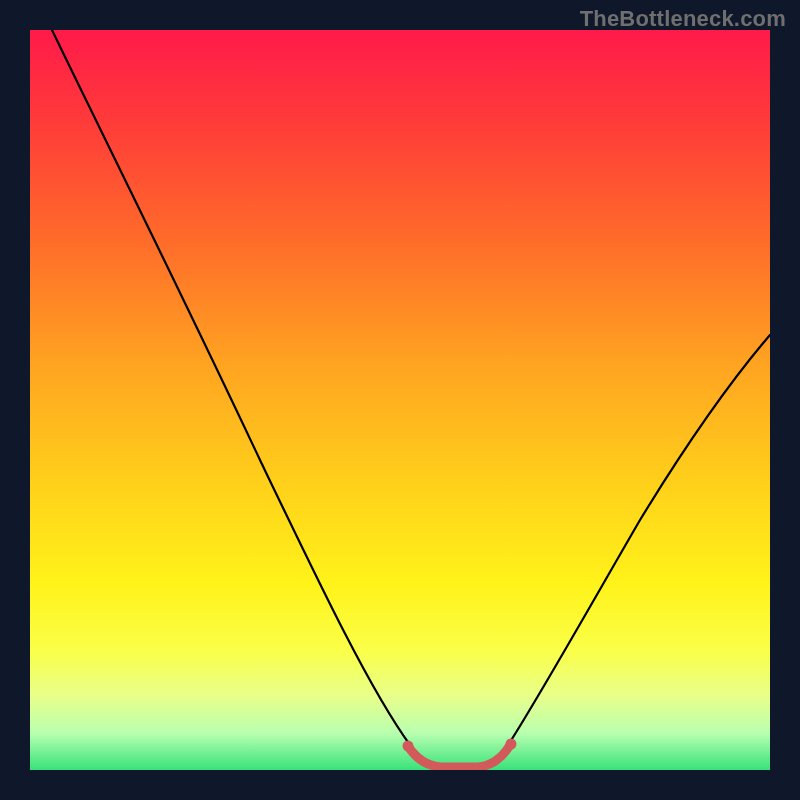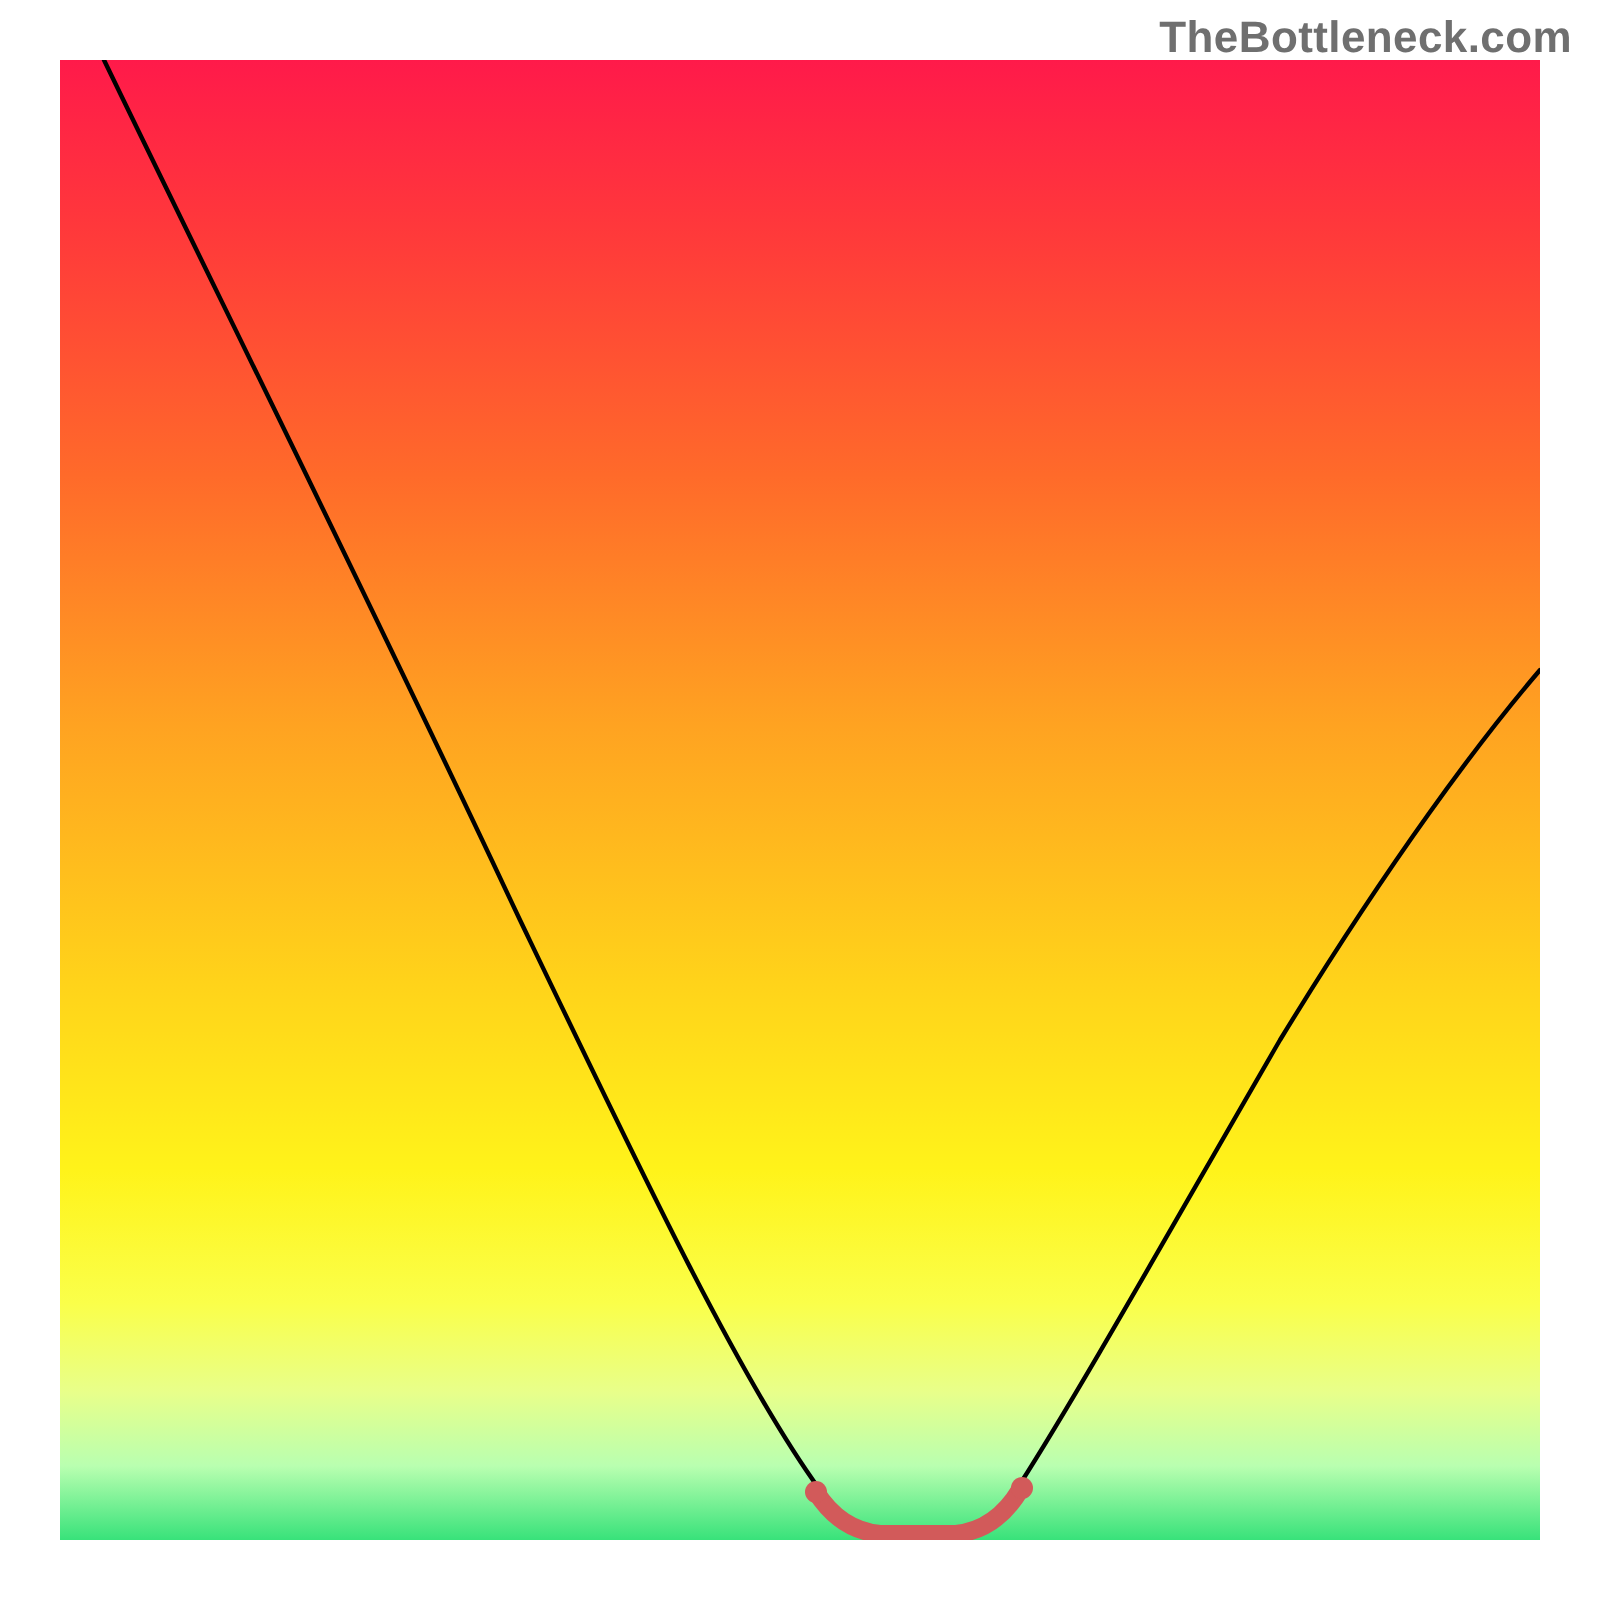--- a/index.html
+++ b/index.html
@@ -7,21 +7,21 @@
     padding: 0;
     width: 800px;
     height: 800px;
     background: #000;
     overflow: hidden;
   }
   .frame {
     position: relative;
     width: 800px;
     height: 800px;
-    background: #ffffff;
+    background: #0f172a;
   }
   .plot-area {
     position: absolute;
     left: 30px;
     top: 30px;
     width: 740px;
     height: 740px;
     background: linear-gradient(to bottom,
       #ff1a4a 0%,
       #ff3a3a 12%,

